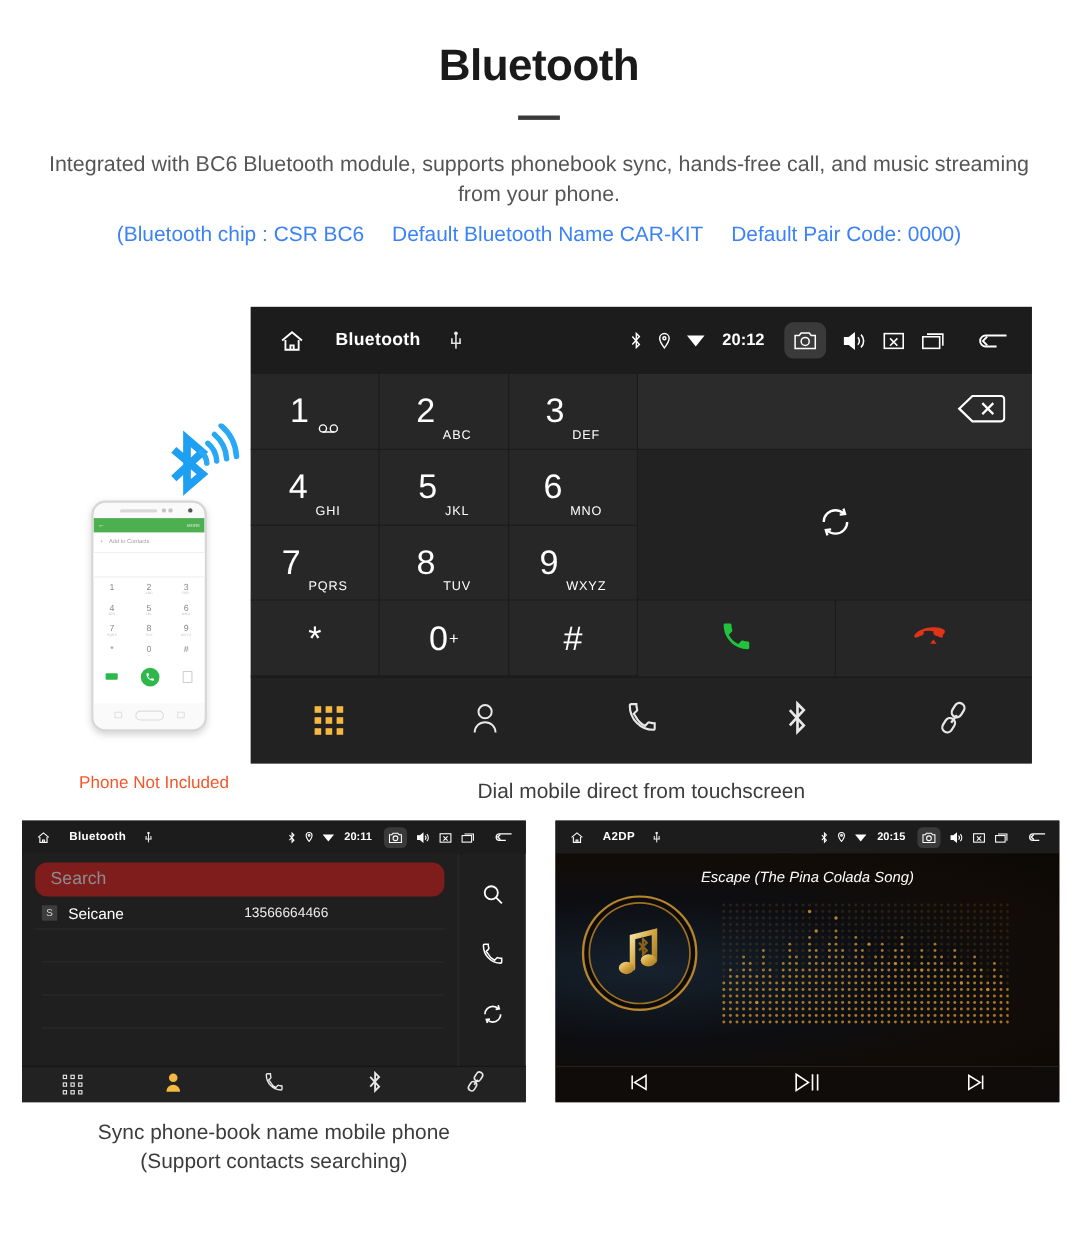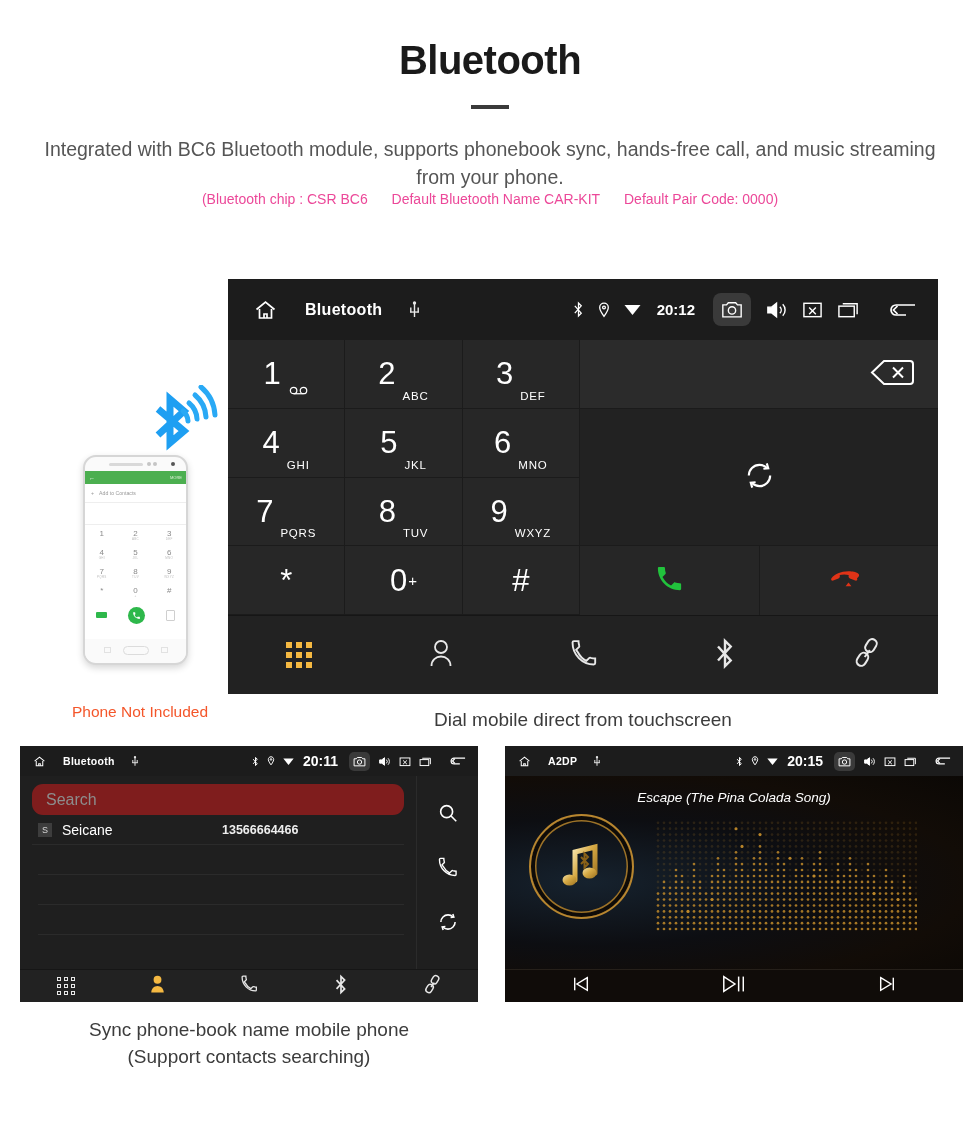--- a/index.html
+++ b/index.html
@@ -27,23 +27,23 @@
   .desc {
     text-align: center;
     font-size: 19.5px;
     color: #555;
     line-height: 28px;
     margin-top: 26px;
     padding: 0 40px;
   }
   .specs {
     text-align: center;
-    font-size: 14px;
-    color: #ec4899;
-    margin-top: 0;
+    font-size: 19px;
+    color: #3b82f6;
+    margin-top: 12px;
   }
   .specs span { margin: 0 10px; white-space: nowrap; }
 
   
   .main-device {
     position: absolute;
     left: 228px; top: 279px;
     width: 710px; height: 415px;
     background: #1d1d1d;
   }
@@ -175,37 +175,37 @@
 
   
   .panelL { position:absolute; left:20px; top:746px; width:458px; height:256px; background:#1f1f1f; }
   .panelR { position:absolute; left:505px; top:746px; width:458px; height:256px; background:#100d0b; }
 
   .sb-sm { height: 30px; background:#1c1c1c; display:flex; align-items:center;
            padding: 0 10px 0 12px; color:#fff; }
   .sb-sm .sb-left { gap: 16px; }
   .sb-sm .sb-title { font-size: 10.5px; }
   .sb-sm .sb-right { gap: 8px; }
-  .sb-sm .sb-time { font-size: 14px; margin: 0 3px 0 1px; text-align: center; }
+  .sb-sm .sb-time { font-size: 10px; margin: 0 3px 0 1px; text-align: center; }
   .sb-sm .cam-hl { padding: 4px 4px; border-radius:5px; }
 
   .pb-body { display:flex; height: 193px; }
   .pb-list { flex:1; padding: 8px 12px 0 12px; }
   .pb-search {
     height: 31px; background: #7f1d1d; border-radius: 11px;
     display:flex; align-items:center; padding-left: 14px;
     color:#8d8d8d; font-size: 16px;
   }
   .pb-row { display:flex; align-items:center; height: 30px; padding-left: 6px;
             border-bottom: 1px solid #2b2b2b; }
   .pb-badge { width:14px; height:14px; background:#3d3d3d; color:#d8d8d8;
               font-size:9px; display:flex; align-items:center; justify-content:center;
               margin-right: 10px; }
   .pb-name { color:#fff; font-size:14px; flex: 0 0 160px; }
-  .pb-num { color:#eee; font-size:12.5px; font-weight:700; }
+  .pb-num { color:#eee; font-size:12.5px; font-weight:400; }
   .pb-empty { height: 30px; border-bottom: 1px solid #2b2b2b; margin-left: 6px; }
   .pb-side { width: 62px; border-left: 1px solid #2b2b2b;
              display:flex; flex-direction:column; align-items:center;
              justify-content: space-around; padding: 12px 0 18px; }
   .pb-tabs { height: 33px; background:#222; display:flex; align-items:center;
              border-top:1px solid #161616; }
 
   .mp-body { position: relative; height: 193px;
              background: radial-gradient(ellipse at 18% 55%, #16222e 0%, #0d0e12 42%, #120c07 72%, #0b0805 100%); font-style: italic; }
   .mp-title { text-align:center; color:#fff; font-size:13.5px; padding-top: 14px; }

